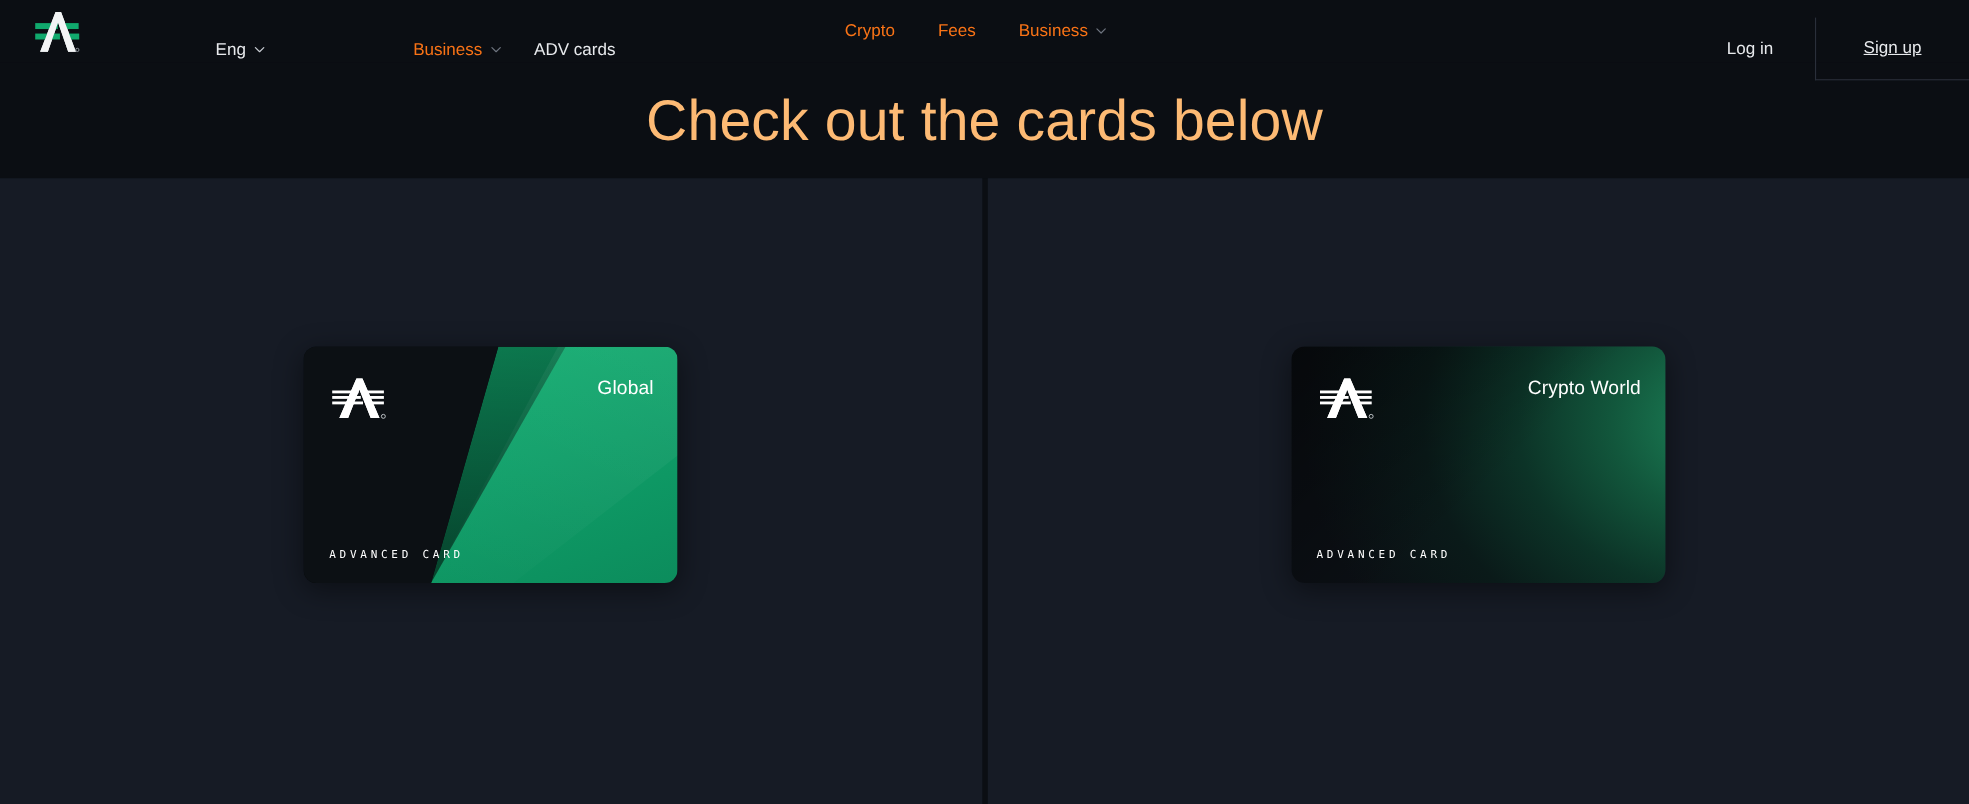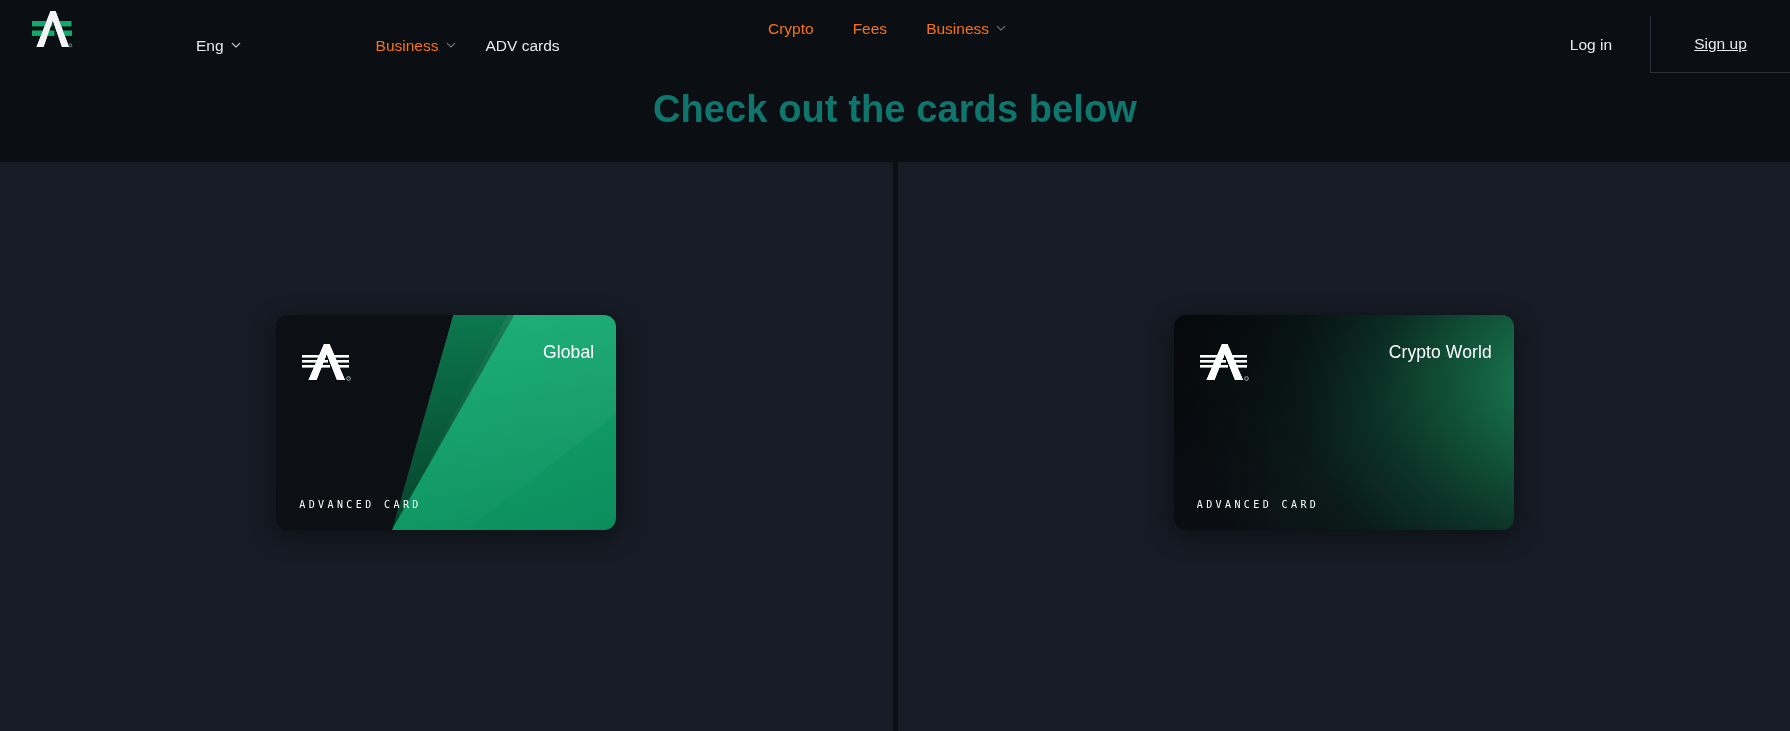--- a/index.html
+++ b/index.html
@@ -88,23 +88,23 @@
     text-decoration:underline;
   }
 
   
   .hero {
     height:105px;
     display:flex; align-items:center; justify-content:center;
     background:#0b0e13;
   }
   .hero h1 {
-    font-size:38px;
-    font-weight:700;
-    color:#0f766e;
+    font-size:52px;
+    font-weight:400;
+    color:#fdba74;
     letter-spacing:0.1px;
   }
 
   
   .panels {
     display:flex;
     height:569px;
     background:#0b0e13;
     gap:5px;
   }

